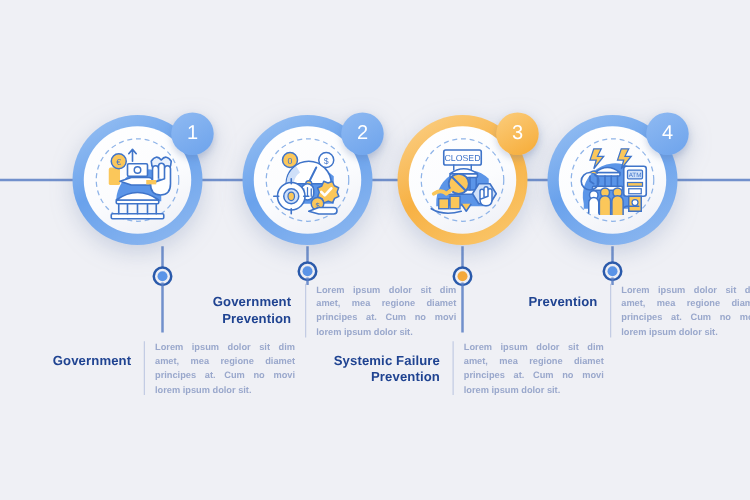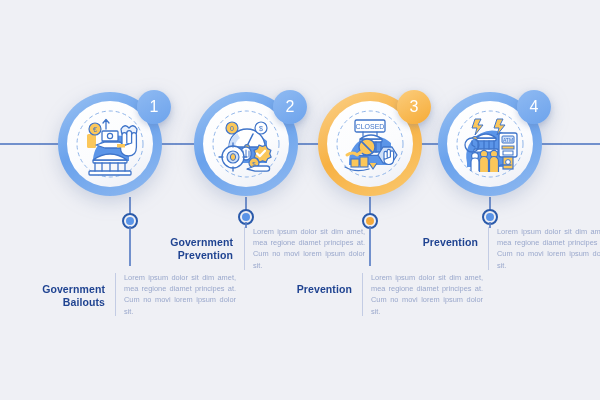--- a/index.html
+++ b/index.html
@@ -72,21 +72,21 @@
     color:#1f4391;font-weight:bold;font-size:10.5px;line-height:13px;
     letter-spacing:.1px;
   }
   .bodywrap{position:absolute;padding-left:9px;}
   .bodywrap:before{
     content:"";position:absolute;left:0;top:1px;bottom:1px;width:1.4px;
     background:#c3cce4;
   }
   .body{
     color:#9aa8cc;font-size:7.4px;line-height:11.2px;
-    text-align:justify;width:112px;
+    text-align:justify;width:112px;font-weight:bold;
   }
 </style>
 </head>
 <body>
 
 <div id="stage">
 
   <div class="rail"></div>
 
   <div class="step">
@@ -117,21 +117,20 @@
           <rect x="20" y="53" width="34" height="3" rx="1" fill="#fff" stroke="#3f74c9" stroke-width="1.3"></rect>
           <path d="M22 56 l0 8 M29 56 l0 8 M37 56 l0 8 M45 56 l0 8 M52 56 l0 8" stroke="#3f74c9" stroke-width="1.3" stroke-linecap="round"></path>
           <path d="M20 53 q17 -12 34 0 z" fill="#fff" stroke="#3f74c9" stroke-width="1.3" stroke-linejoin="round"></path>
         </svg>
       </div>
       <div class="badge">1</div>
     </div>
 
     <div class="title" style="left:0px;top:283px;width:105px;">
       <div>Government</div>
-      <div>Bailouts</div>
     </div>
 
     <div class="bodywrap" style="left:115px;top:272px;">
       <div class="body">Lorem ipsum dolor sit dim amet, mea regione diamet principes at. Cum no movi lorem ipsum dolor sit.</div>
     </div>
   </div>
 
   <div class="step">
 
     <div class="drop" style="left:245px;top:197px;height:20px;"></div>
@@ -209,20 +208,21 @@
           <path d="M12 60 q10 6 24 2" fill="none" stroke="#3f74c9" stroke-width="1.3" stroke-linecap="round"></path>
           <path d="M36 56 l4 6 4 -6" fill="#fbc75a" stroke="#3f74c9" stroke-width="1.2" stroke-linejoin="round"></path>
           <path d="M50 40 l9 0 5 8 -5 8 -9 0 -5 -8 z" fill="#cfe0f9" stroke="#3f74c9" stroke-width="1.3" stroke-linejoin="round"></path>
           <path d="M51 53 l0 -7 a1.6 1.6 0 0 1 3.2 0 l0 4.5 M54.2 50 l0 -6 a1.6 1.6 0 0 1 3.2 0 l0 6 M57.4 50 l0 -4.5 a1.6 1.6 0 0 1 3.2 0 l0 7 q0 5 -4.8 5 q-4.8 0 -4.8 -5 z" fill="#fff" stroke="#3f74c9" stroke-width="1.2" stroke-linejoin="round"></path>
         </svg>
       </div>
       <div class="badge amber">3</div>
     </div>
 
     <div class="title" style="left:255px;top:283px;width:97px;">
+      <div>Systemic Failure</div>
       <div>Prevention</div>
     </div>
 
     <div class="bodywrap" style="left:362px;top:272px;">
       <div class="body">Lorem ipsum dolor sit dim amet, mea regione diamet principes at. Cum no movi lorem ipsum dolor sit.</div>
     </div>
   </div>
 
   <div class="step">
 

